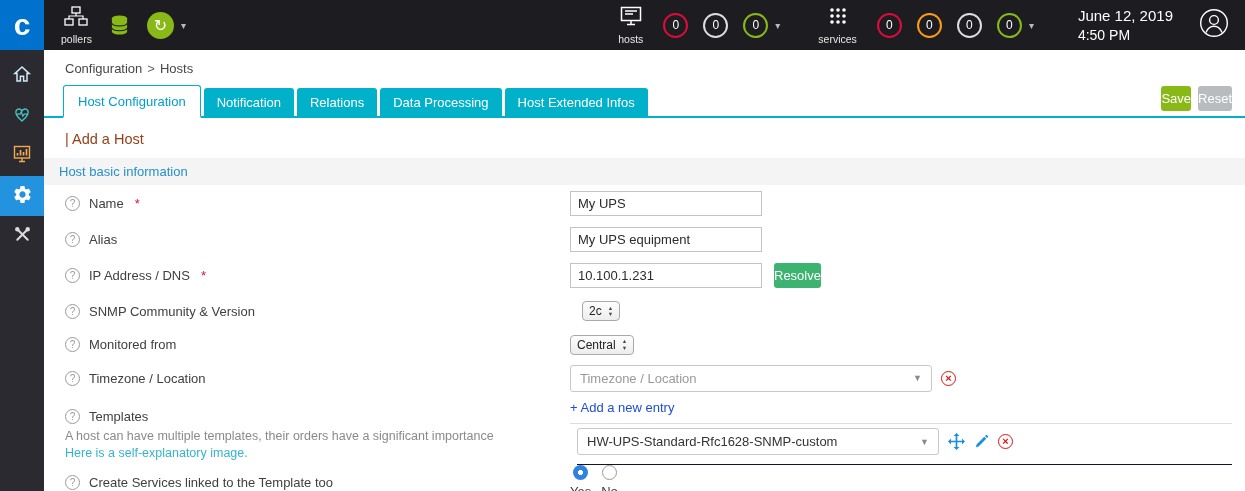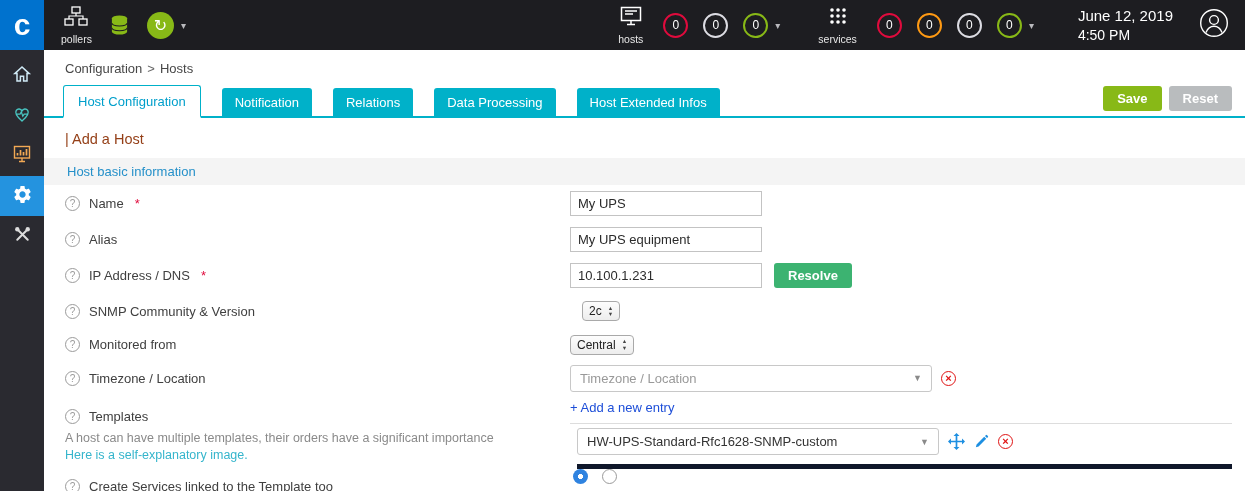--- a/index.html
+++ b/index.html
@@ -36,32 +36,32 @@
   .side-item.active { background: #2493df; }
 
   
   .content { position: absolute; top: 50px; left: 44px; right: 0; bottom: 0; background: #fff; overflow: hidden; border-radius: 21px; }
   .breadcrumb { padding: 11px 0 9px 21px; font-size: 13px; color: #474747; }
   .breadcrumb span { cursor: pointer; }
   .breadcrumb .sep { margin: 0 5px; cursor: default; color: #666; }
 
   .tabs-row { position: relative; display: flex; align-items: flex-end; padding-left: 19px;
               border-bottom: 2px solid #00b1c9; }
-  .tab { background: #00b1c9; color: #fff; font-size: 13px; padding: 7px 13px 6px; margin-right: 21px;
+  .tab { background: #00b1c9; color: #fff; font-size: 13px; padding: 7px 13px 6px; margin-right: 3px;
          border-radius: 3px 3px 0 0; cursor: pointer; white-space: nowrap; }
   .tab.active { background: #fff; color: #009fcb; border: 1px solid #00b1c9; border-bottom: 2px solid #fff;
                 margin-bottom: -2px; padding: 8px 14px 7px; }
   .tab-actions { position: absolute; right: 13px; bottom: 5px; display: flex; gap: 7px; }
-  .btn { font-size: 13px; color: #fff; padding: 5px 14px; border-radius: 3px; border: none;
-         cursor: pointer; font-family: inherit; font-weight: bold; }
+  .btn { font-size: 13px; color: #fff; padding: 5px 0; border-radius: 3px; border: none;
+         cursor: pointer; font-family: inherit; }
   .btn-save { background: #88b917; }
   .btn-reset { background: #b9bcbe; }
 
   .page-title { padding: 13px 0 11px 21px; font-size: 14.5px; color: #943f17; }
-  .section-header { background: #f4f4f4; color: #2590c9; font-size: 13px; padding: 6px 23px; }
+  .section-header { background: #f4f4f4; color: #2590c9; font-size: 13px; padding: 6px 15px; }
 
   .frow { display: flex; align-items: center; padding-left: 21px; min-height: 36px; }
   .frow-short { min-height: 31px; }
   .flabel { width: 505px; flex-shrink: 0; display: flex; align-items: center; gap: 9px;
             font-size: 13px; color: #404040; }
   .help-circle { width: 15px; height: 15px; border-radius: 50%; border: 1px solid #9b9b9b; color: #9b9b9b;
                  font-size: 10px; display: flex; align-items: center; justify-content: center;
                  flex-shrink: 0; cursor: pointer; }
   .req { color: #e00b3d; margin-left: 2px; }
   .fcontrol { display: flex; align-items: center; flex: 1; }
@@ -87,21 +87,21 @@
               font-size: 11px; font-weight: bold; display: flex; align-items: center; justify-content: center;
               margin-left: 9px; line-height: 1; cursor: pointer; flex-shrink: 0; }
 
   .tpl-row { min-height: 28px; align-items: flex-end; }
   .tpl-add-wrap { flex: 1; margin-right: 13px; border-bottom: 1px solid #ddd; padding-bottom: 8px; }
   .tpl-add { font-size: 13px; color: #1d4ed8; cursor: pointer; }
   .tpl-entry-row { align-items: center; min-height: 38px; gap: 7px; }
   .tpl-help-col { flex-direction: column; align-items: flex-start; gap: 3px; justify-content: center; }
   .tpl-help { font-size: 12.5px; color: #8a8a8a; }
   .tpl-link { font-size: 12.5px; color: #35b5cc; cursor: pointer; }
-  .tpl-entry-ctl { flex: 1; margin-right: 13px; border-bottom: 5px solid #0f172a; padding: 4px 0 9px; }
+  .tpl-entry-ctl { flex: 1; margin-right: 13px; border-bottom: 1px solid #0f172a; padding: 4px 0 9px; }
   .icon-btn { margin-left: 9px; display: flex; align-items: center; cursor: pointer; flex-shrink: 0; }
 
   .radio-group { display: flex; align-items: center; gap: 4px; font-size: 13px; color: #3c3c3c; flex-direction: column; }
   .radio-group + .radio-group { margin-left: 10px; }
   .radio { width: 15px; height: 15px; border-radius: 50%; cursor: pointer; }
   .radio.on { background: radial-gradient(circle at center, #ffffff 0 2.5px, #2f83e0 2.7px); }
   .radio.off { background: #fff; border: 1.5px solid #9a9a9a; }
   .radio-label { cursor: pointer; }
 </style>
 </head>

